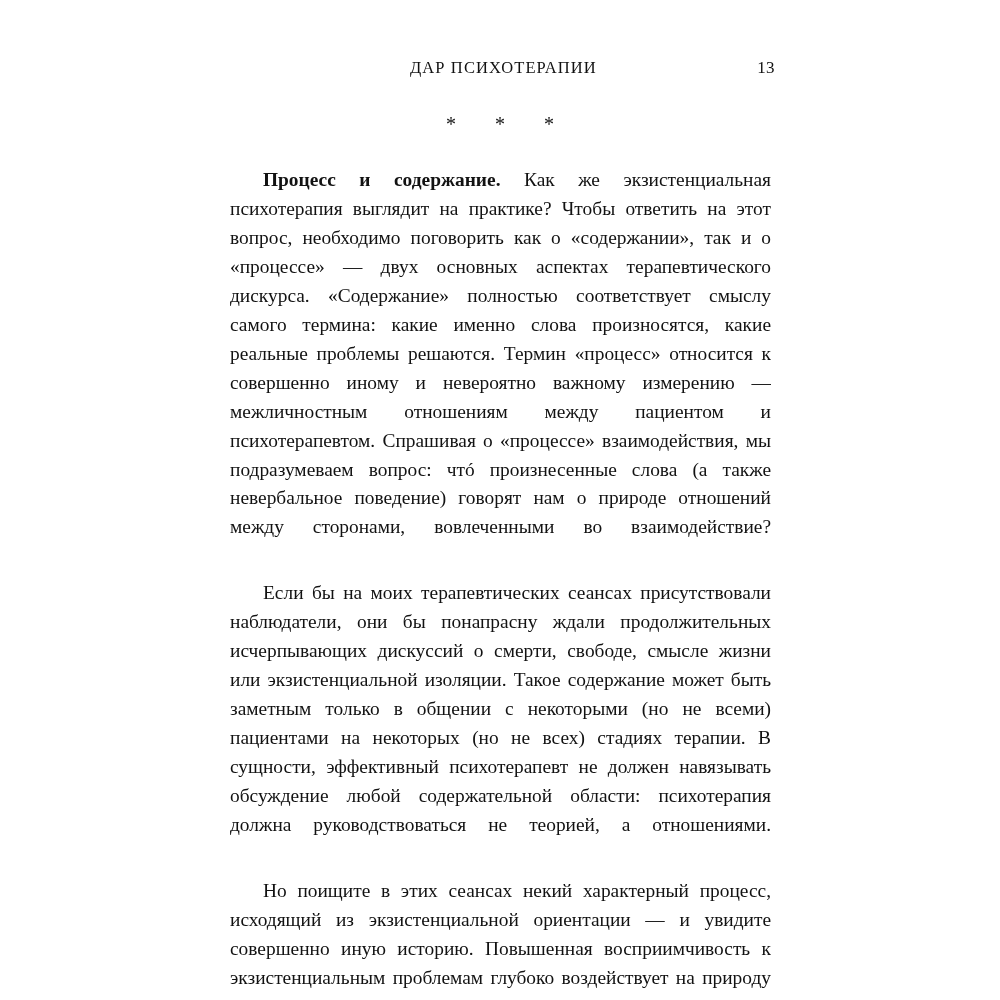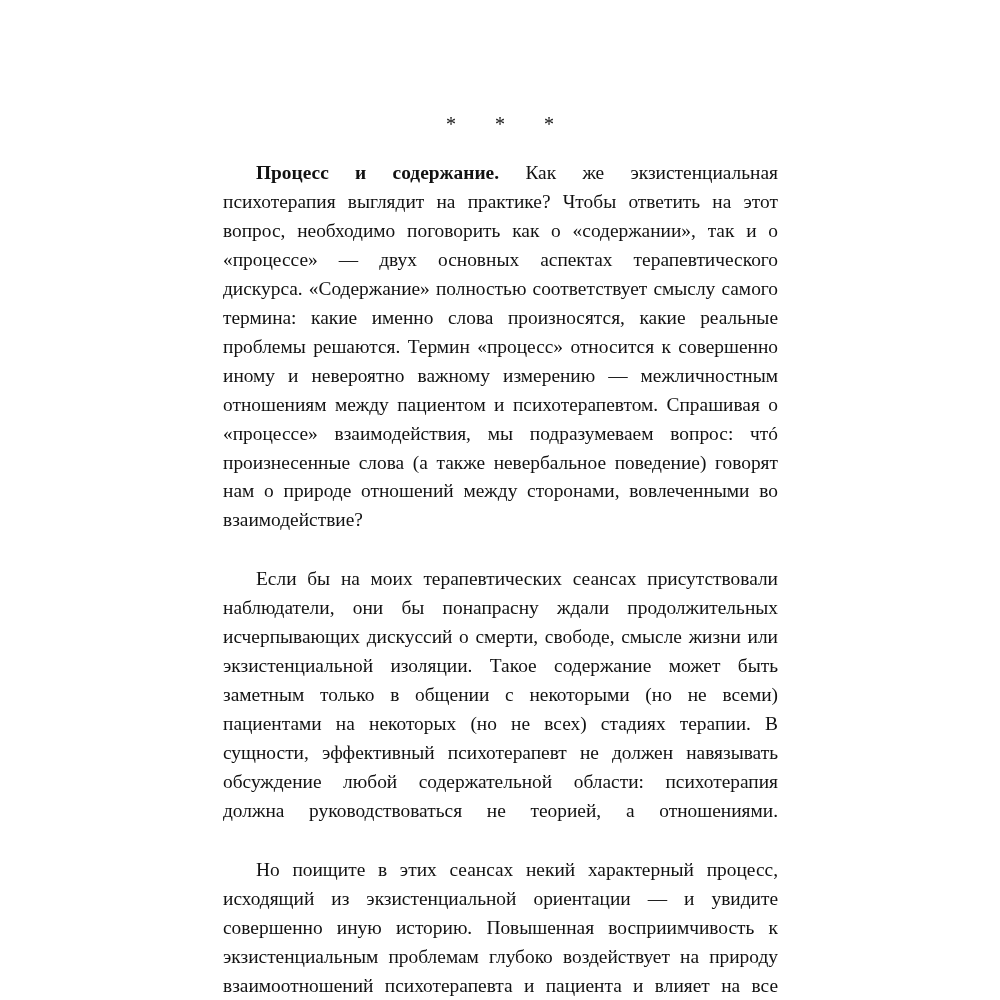--- a/index.html
+++ b/index.html
@@ -63,21 +63,21 @@
 
   
   .textblock {
     position: absolute;
     left: 222px;
     top: 158px;
     width: 557px;
   }
 
   p.para {
-    margin: 1px;
+    margin: 8px;
     font-size: 19.4px;
     line-height: 28.95px;
     text-align: justify;
     text-justify: inter-word;
     text-indent: 33px;
     hyphens: manual;
     word-spacing: 0.2px;
   }
   p.para:first-child {
     text-indent: 33px;
@@ -91,20 +91,24 @@
     content: "";
     display: inline-block;
     width: 100%;
   }
 </style>
 </head>
 <body>
 
 <div class="page">
 
+  <div class="running-head">
+    <span class="running-head-title">ДАР ПСИХОТЕРАПИИ</span>
+    <span class="running-head-folio">13</span>
+  </div>
 
   <div class="divider">* * *</div>
 
   <div class="textblock">
 
     <p class="para"><span class="b">Процесс и содержание.</span><span> Как же экзистенциальная психотерапия выглядит на практике? Чтобы ответить на этот вопрос, необходимо поговорить как о «содержании», так и о «процессе» — двух основных аспектах терапевтического дискурса. «Содержание» полностью соответствует смыслу самого термина: какие именно слова произносятся, какие реальные проблемы решаются. Термин «процесс» относится к совершенно иному и невероятно важному измерению — межличностным отношениям между пациентом и психотерапевтом. Спрашивая о «процессе» взаимодействия, мы подразумеваем вопрос: чтó произнесенные слова (а также невербальное поведение) говорят нам о природе отношений между сторонами, вовлеченными во взаимодействие?</span></p>
 
     <p class="para"><span>Если бы на моих терапевтических сеансах присутствовали наблюдатели, они бы понапрасну ждали продолжительных исчерпывающих дискуссий о смерти, свободе, смысле жизни или экзистенциальной изоляции. Такое </span><span class="i">содержание</span><span> может быть заметным только в общении с некоторыми (но не всеми) пациентами на некоторых (но не всех) стадиях терапии. В сущности, эффективный психотерапевт не должен навязывать обсуждение любой содержательной области: </span><span class="i">психотерапия должна руководствоваться не теорией, а отношениями.</span></p>
 
     <p class="para"><span>Но поищите в этих сеансах некий характерный </span><span class="i">процесс</span><span>, исходящий из экзистенциальной ориентации — и увидите совершенно иную историю. Повышенная восприимчивость к экзистенциальным проблемам глубоко </span><span class="i">воздействует на природу взаимоотношений психотерапевта и пациента и влияет на все терапевтические сеансы до единого.</span></p>

